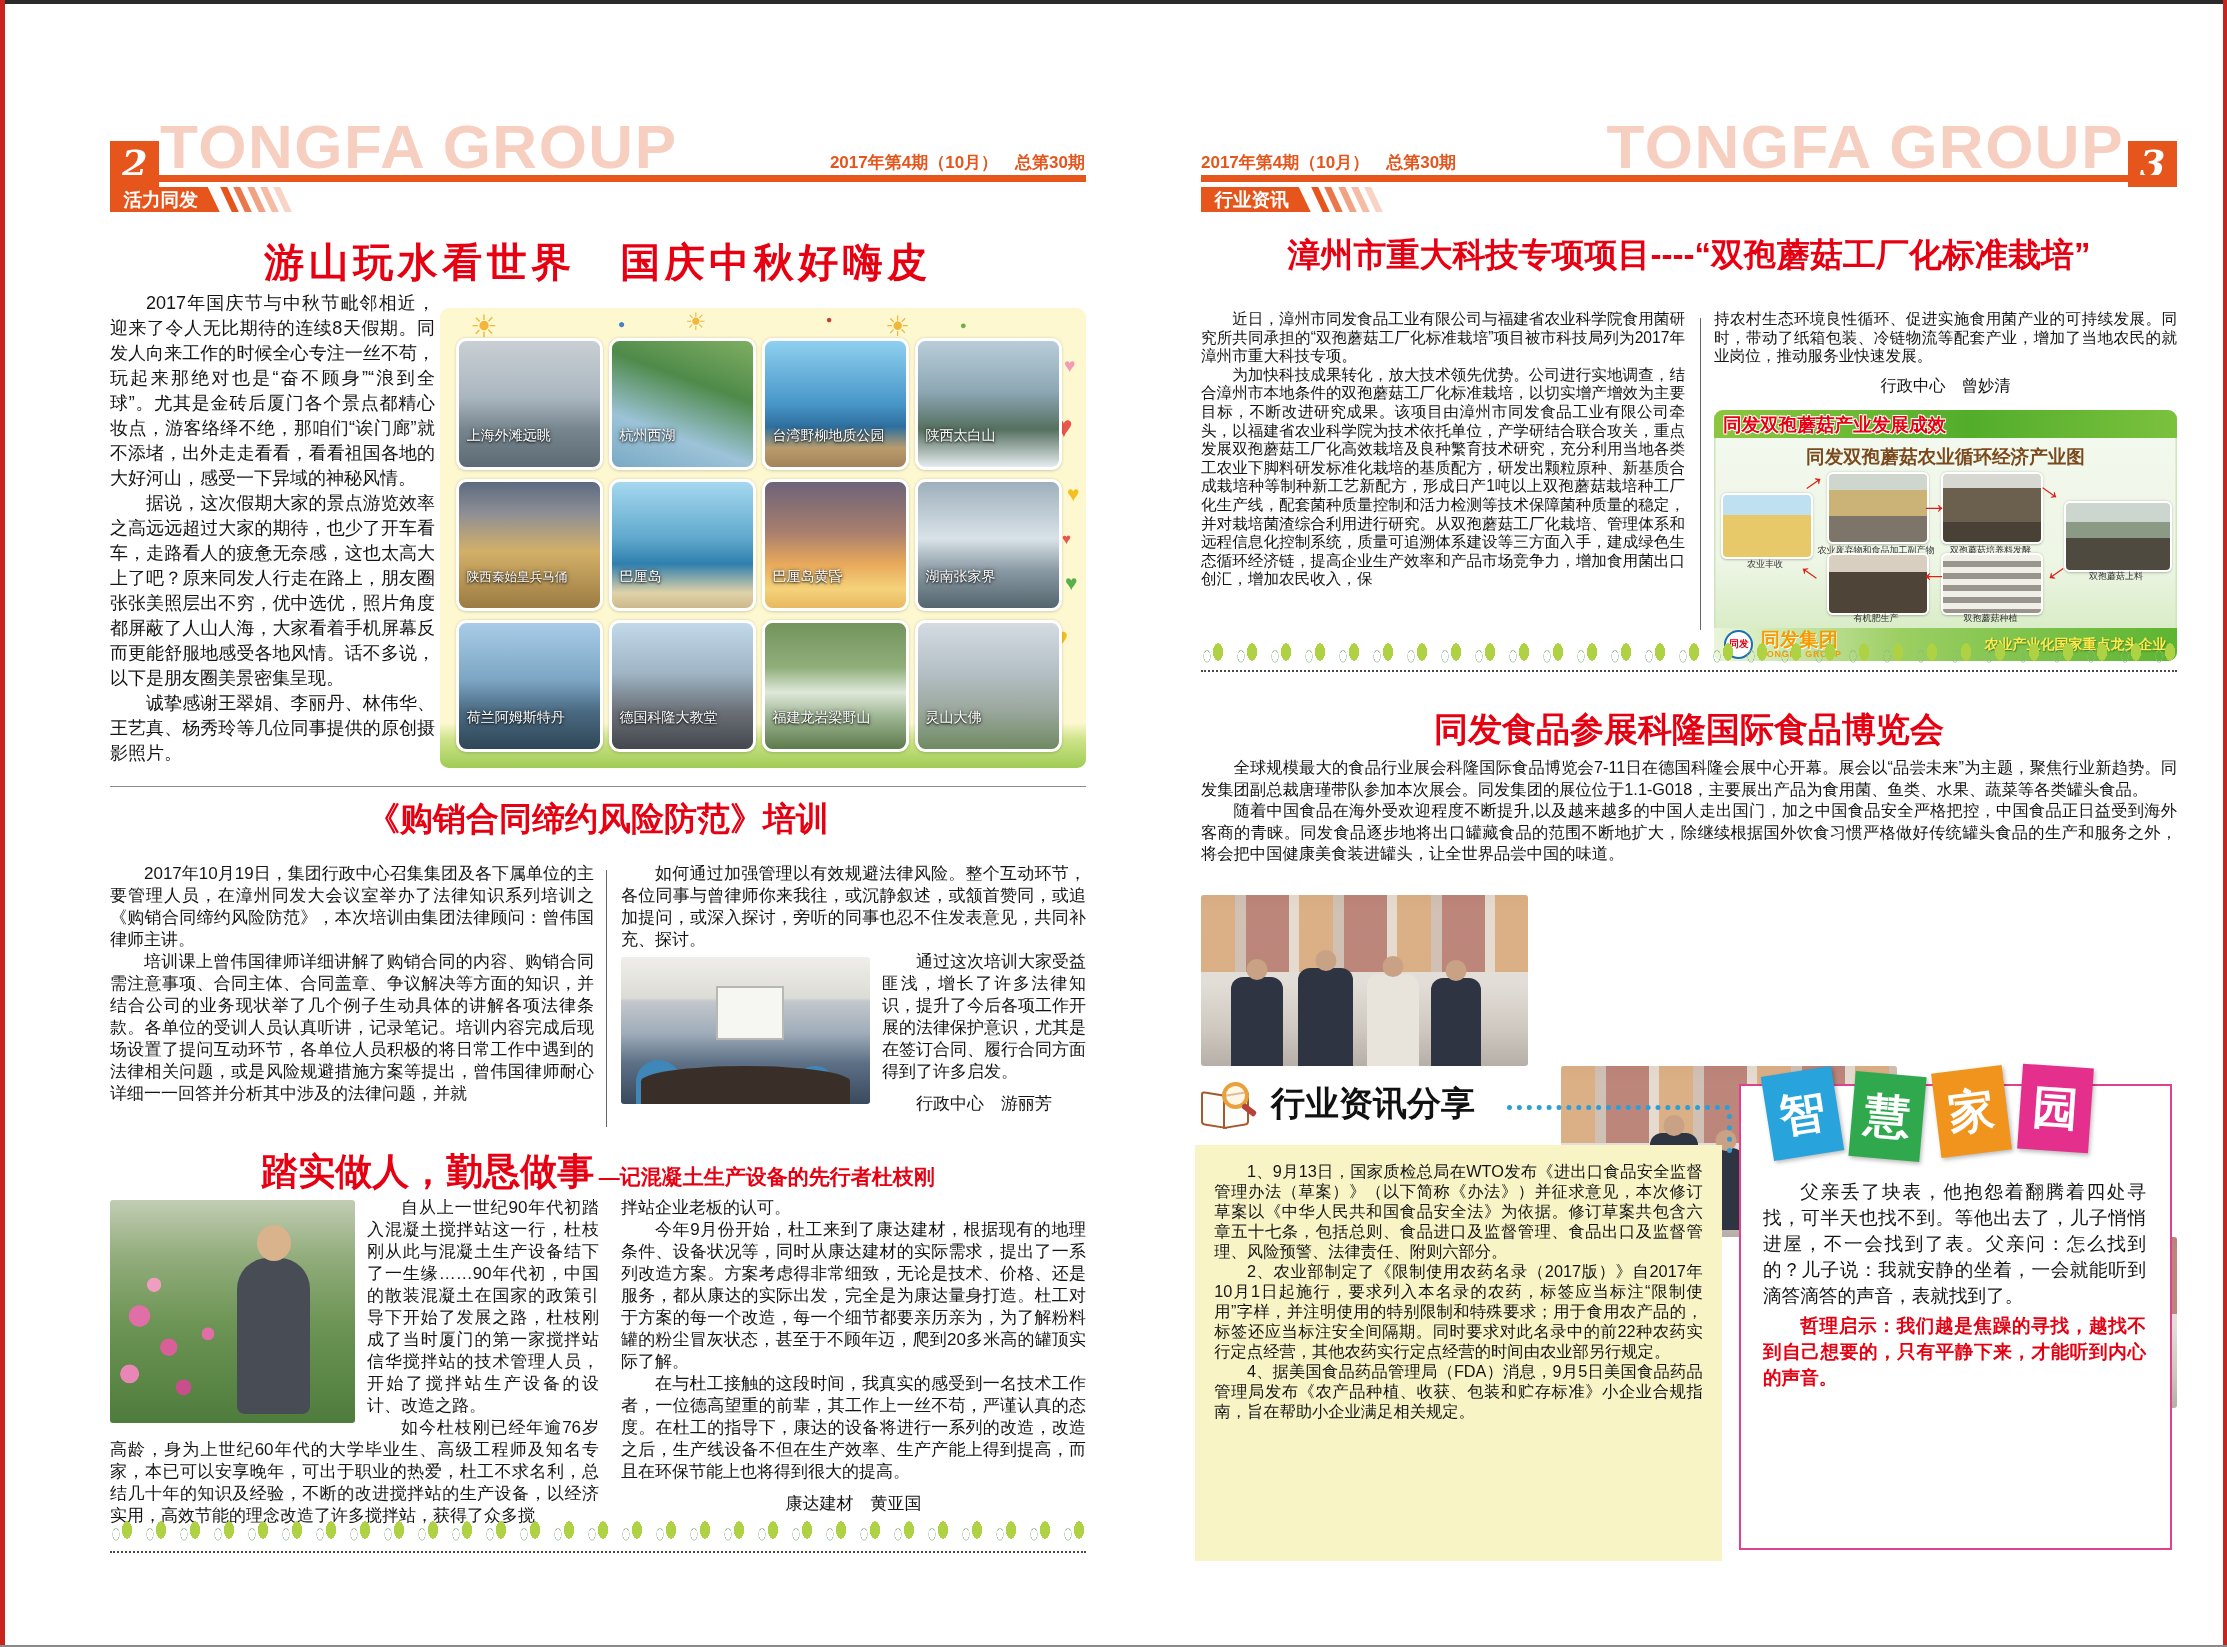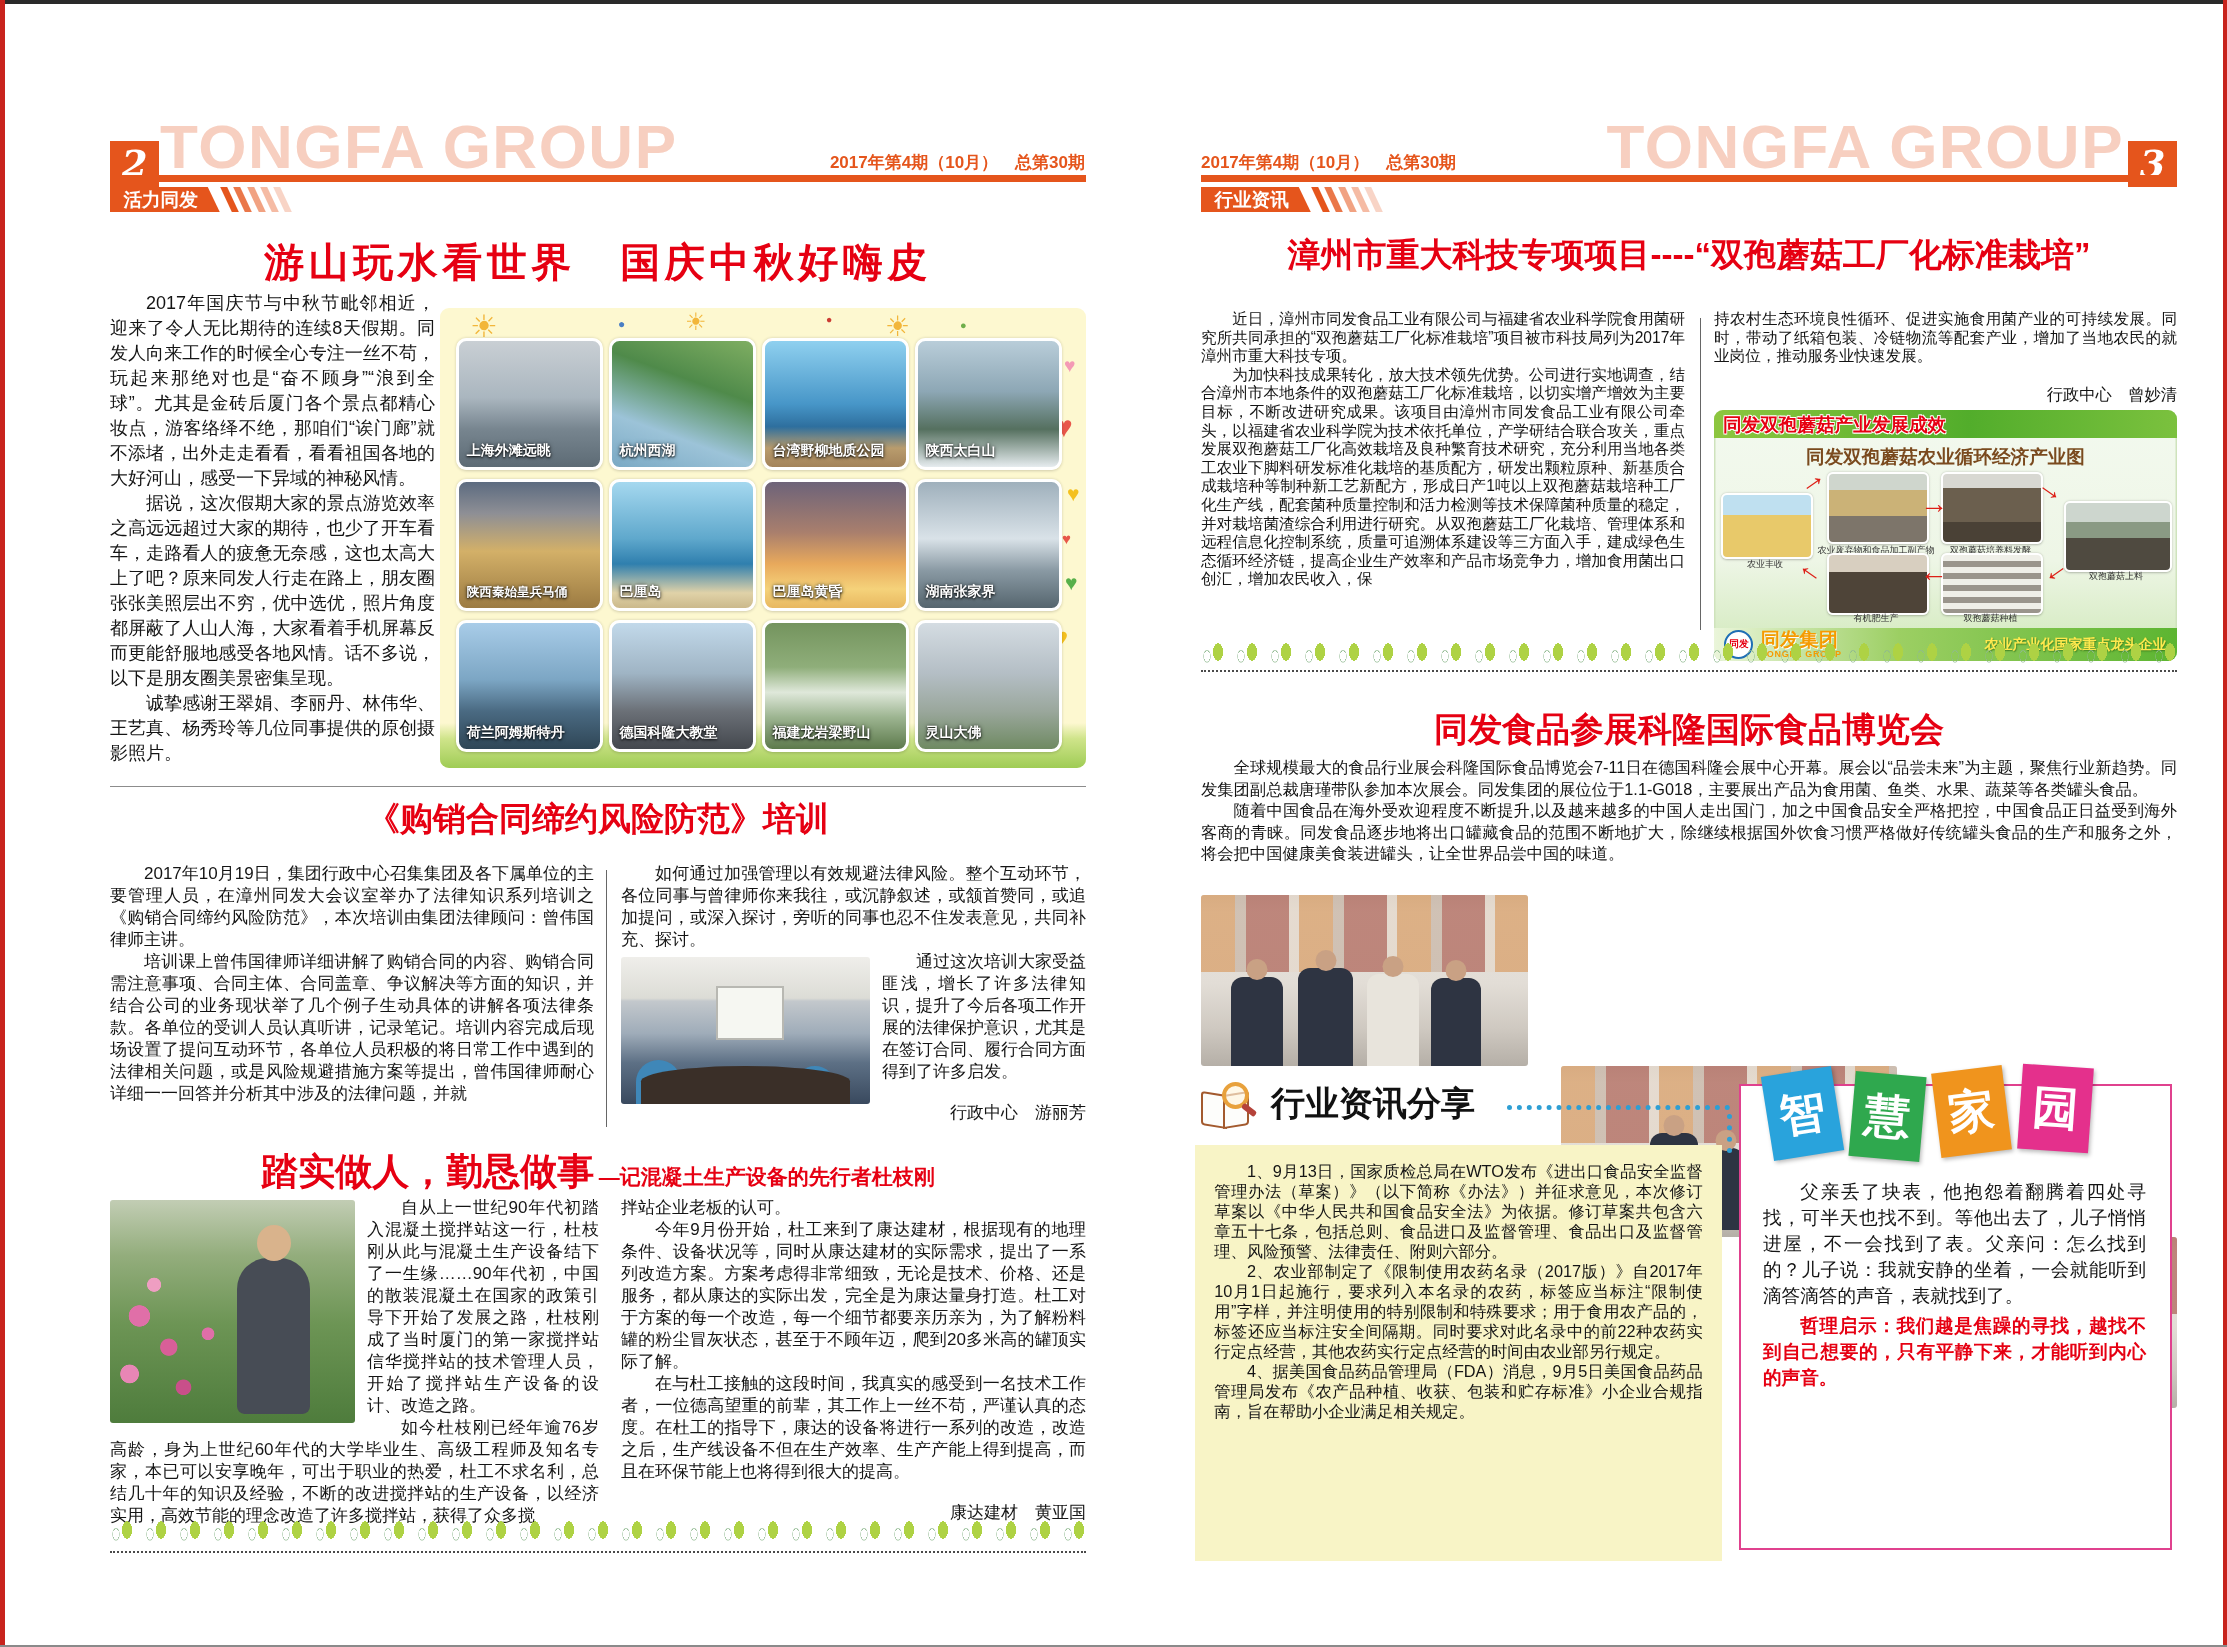--- a/index.html
+++ b/index.html
@@ -19,21 +19,21 @@
          clip-path:polygon(0 0,calc(100% - 12px) 0,100% 100%,0 100%)}
   .stripe{display:inline-block;width:7.4px;height:25px;background:#e5551c;
           transform:skewX(25deg);margin-left:6px;vertical-align:top}
   .vrule{width:0;border-left:1.5px solid #666}
   
   .collage{background:#fdf8d0;border-radius:9px;overflow:hidden}
   .grass{position:absolute;left:0;right:0;bottom:0;height:45px;
          background:linear-gradient(180deg,rgba(207,228,138,0) 0%,#cfe48a 35%,#9fcc55 100%)}
   .pc{position:absolute;width:141px;height:126px;border:3px solid #fff;border-radius:10.4px;
       overflow:hidden;box-shadow:0 0.7px 3px rgba(0,0,0,.18);z-index:2}
-  .pcap{position:absolute;left:7.4px;bottom:7px;color:#fff;font-size:14px;font-weight:bold;
+  .pcap{position:absolute;left:7.4px;bottom:22px;color:#fff;font-size:14px;font-weight:normal;
         text-shadow:0 0.7px 2.2px rgba(0,0,0,.95),0 0 4.5px rgba(0,0,0,.6);white-space:nowrap}
   .deco{position:absolute;line-height:1;z-index:1}
   .c0{background:linear-gradient(180deg,#c9cfd4 0%,#aab6bf 45%,#77858f 70%,#5d6b75 100%)}
   .c1{background:linear-gradient(200deg,#7fae62 0%,#4f8a4a 35%,#9cc3d8 70%,#7aa9c4 100%)}
   .c2{background:linear-gradient(180deg,#8fd0ef 0%,#4796c8 50%,#2e6f9e 68%,#b99c6d 85%,#a3835a 100%)}
   .c3{background:linear-gradient(180deg,#b9cdd9 0%,#8da7b5 40%,#55705f 70%,#e6ecef 100%)}
   .c4{background:linear-gradient(180deg,#5c6b80 0%,#8e8f95 25%,#d3b068 55%,#9c7b42 100%)}
   .c5{background:linear-gradient(180deg,#a5d8ef 0%,#5fa8cc 45%,#2f7fae 65%,#e0d2a8 88%,#cbb98b 100%)}
   .c6{background:linear-gradient(180deg,#6d6379 0%,#a97f6d 40%,#e8a95c 65%,#f5d27a 85%,#e8b860 100%)}
   .c7{background:linear-gradient(180deg,#9fb0bc 0%,#d9e2e8 45%,#8a9aa4 70%,#55656e 100%)}
@@ -102,21 +102,21 @@
        border-radius:50%;background:rgba(255,245,220,.65)}
   .mag-h{position:absolute;left:40px;top:19.3px;width:16.3px;height:6px;background:#b5433a;
        transform:rotate(38deg);border-radius:2.2px}
   .dot-h{border-top:5.2px dotted #2e9fd4}
   .dot-v{border-left:5.2px dotted #2e9fd4}
   .ybox{background:#f8f4c6}
   .tile{position:absolute;width:71px;height:85px;color:#fff;font-size:46px;font-weight:bold;
         display:flex;align-items:center;justify-content:center;box-shadow:1.5px 2.2px 4.5px rgba(0,0,0,.28);z-index:5}
   .pinkbox{border:2.2px solid #e0418e;background:#fff}
   .moral{color:#e60012;font-weight:bold}
-  .sig{text-align:right;margin:19px 0 0 0;color:#141414}
+  .sig{text-align:center;margin:10px 0 0 0;color:#141414}
   .frameline{position:absolute;z-index:20}
 </style>
 </head>
 <body>
 
 <div class="frameline" style="left:0;top:0;width:2227px;height:3.7px;background:#2a2a2a"></div>
 <div class="frameline" style="left:0;top:0;width:4.5px;height:1648px;background:#c8231d"></div>
 <div class="frameline" style="right:0;top:0;width:4.5px;height:1648px;background:#c8231d"></div>
 <div class="frameline" style="left:0;bottom:0;width:2227px;height:3px;background:#8a8a8a"></div>
 

